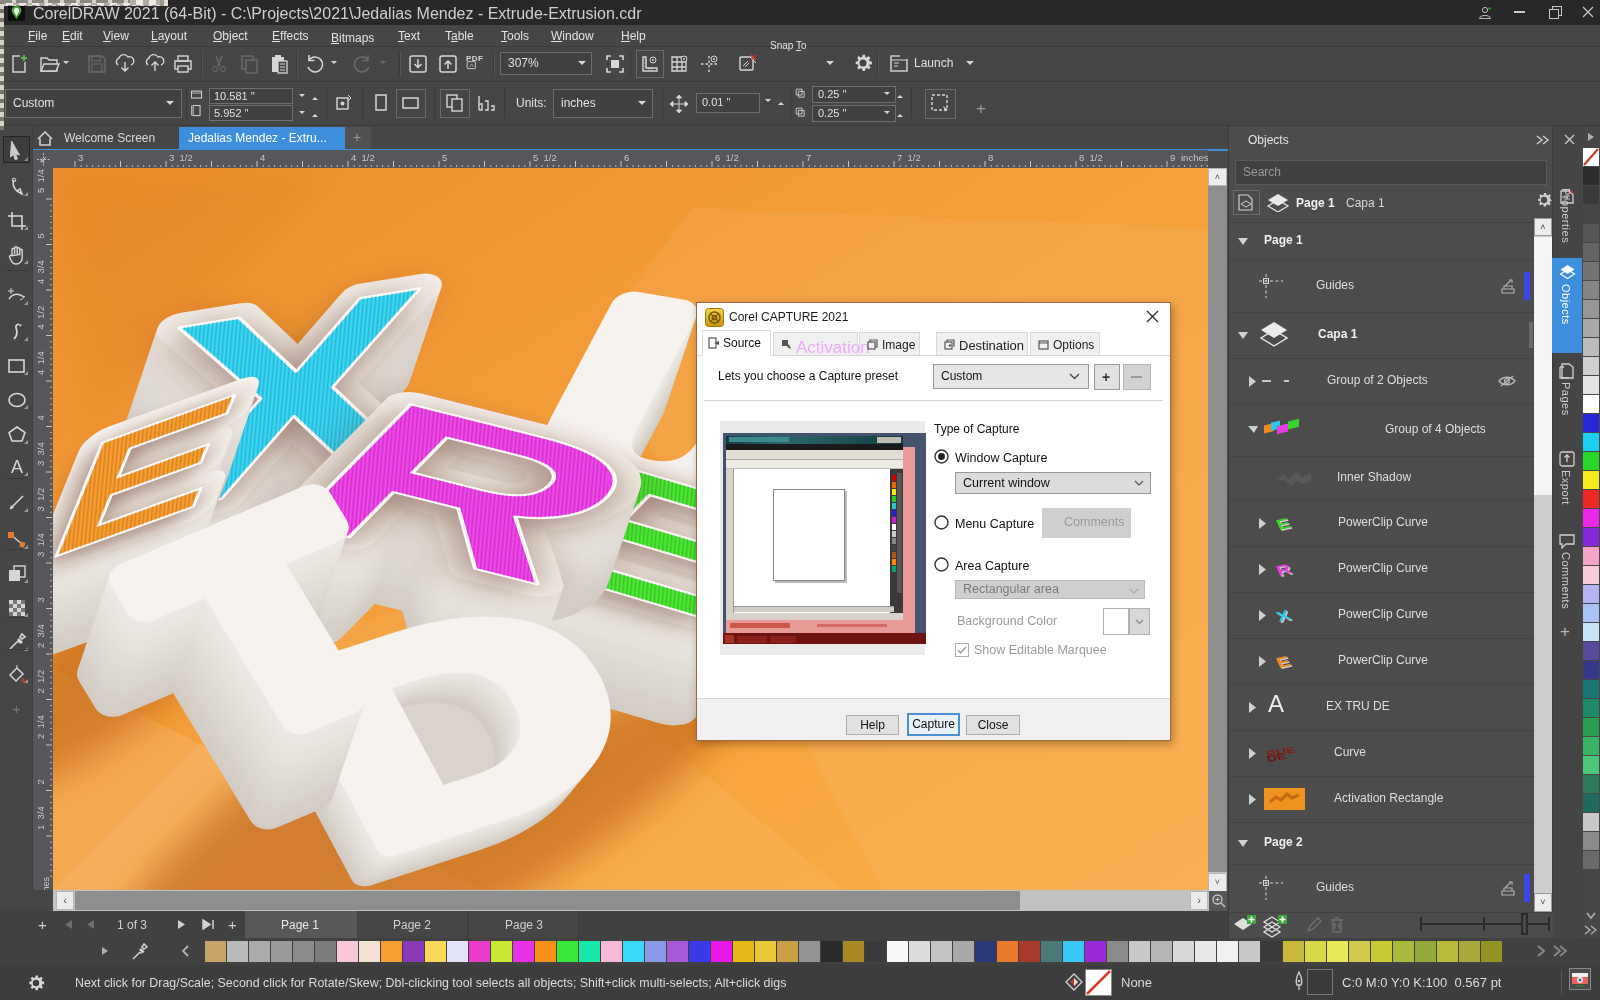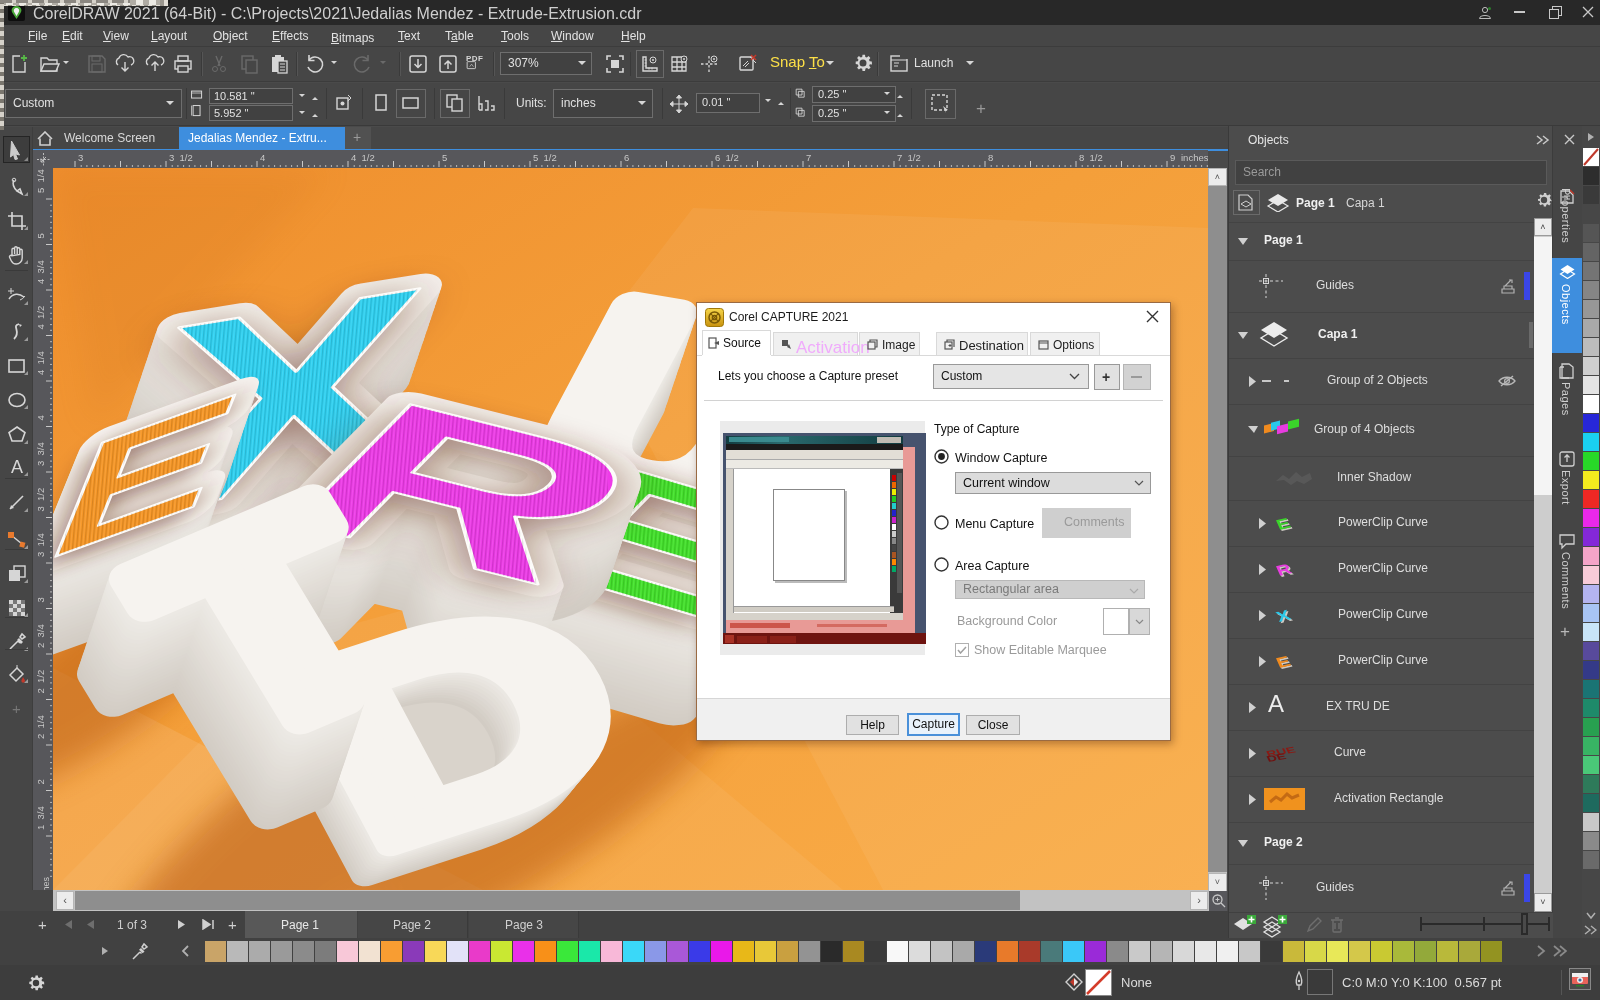--- a/index.html
+++ b/index.html
@@ -139,21 +139,21 @@
       <path d="M11 3v16M3 11h16" stroke="#d6d6d6" stroke-dasharray="2.5 2" fill="none" stroke-width="1.3"></path>
       <circle cx="16" cy="6" r="3" fill="#464646" stroke="#d6d6d6"></circle>
       <circle cx="16" cy="6" r="1" fill="#d6d6d6"></circle>
     </svg>
 <svg class="abs" style="left:737px;top:53px;opacity:1.0" width="22" height="22" viewBox="0 0 22 22">
       <rect x="3" y="4" width="13" height="13" rx="1" fill="none" stroke="#d6d6d6" stroke-width="1.4"></rect>
       <path d="M6 13 l5-5 M8 14l4-4" stroke="#d6d6d6"></path>
       <path d="M13 4 L19 10" stroke="#d6d6d6"></path>
       <path d="M14 2l5 5M19 2l-5 5" stroke="#c0392b" stroke-width="1.6"></path>
     </svg>
-<div style="position:absolute;left:770px;top:53px;font-size:15px;color:#fde047">Snap <span style="text-decoration:underline">T</span>o</div>
+<div style="position:absolute;left:770px;top:40px;font-size:10px;color:#e5e5e5">Snap <span style="text-decoration:underline">T</span>o</div>
 <div style="position:absolute;left:826px;top:61px;width:0;height:0;border:4px solid transparent;border-top-color:#d6d6d6"></div>
 <svg class="abs" style="left:851px;top:51px" width="24" height="24" viewBox="0 0 24 24">
       <path fill="#d6d6d6" d="M12 8.5a3.5 3.5 0 1 0 0 7 3.5 3.5 0 0 0 0-7zm9 5-2.2-.3a6.8 6.8 0 0 1-.6 1.5l1.4 1.8-1.8 1.8-1.8-1.4a6.8 6.8 0 0 1-1.5.6L14 20h-2.5l-.3-2.2a6.8 6.8 0 0 1-1.5-.6l-1.8 1.4-1.8-1.8 1.4-1.8a6.8 6.8 0 0 1-.6-1.5L4.7 13v-2.5l2.2-.3a6.8 6.8 0 0 1 .6-1.5L6.1 6.9l1.8-1.8 1.8 1.4a6.8 6.8 0 0 1 1.5-.6l.3-2.2H14l.3 2.2a6.8 6.8 0 0 1 1.5.6l1.8-1.4 1.8 1.8-1.4 1.8a6.8 6.8 0 0 1 .6 1.5l2.2.3z"></path>
       <path fill="#d6d6d6" d="M12 9.8a2.7 2.7 0 1 1 0 5.4 2.7 2.7 0 0 1 0-5.4z" fill-opacity="0"></path>
       <circle cx="12" cy="12" r="2.6" fill="#464646"></circle>
     </svg>
 <div style="position:absolute;left:877px;top:52px;width:1px;height:24px;background:#3a3a3a"></div>
 <div style="position:absolute;left:878px;top:52px;width:1px;height:24px;background:#555"></div>
 <svg class="abs" style="left:888px;top:53px;opacity:1.0" width="22" height="22" viewBox="0 0 22 22">
       <rect x="3" y="3" width="16" height="15" fill="none" stroke="#d6d6d6" stroke-width="1.4"></rect>
@@ -1422,20 +1422,21 @@
       <path d="M3 1l6 5-6 5" fill="none" stroke="#8a8a8a" stroke-width="1.8"></path>
     </svg>
 <svg class="abs" style="left:1552px;top:945px" width="15" height="12" viewBox="0 0 15 12">
       <path d="M2 1l6 5-6 5M8 1l6 5-6 5" fill="none" stroke="#8a8a8a" stroke-width="1.8"></path>
     </svg>
 <div style="position:absolute;left:0;top:965px;width:1600px;height:35px;background:#3d3d3d"></div>
 <svg class="abs" style="left:25px;top:972px" width="22" height="22" viewBox="0 0 24 24">
       <path fill="#d6d6d6" d="M12 8.5a3.5 3.5 0 1 0 0 7 3.5 3.5 0 0 0 0-7zm9 5-2.2-.3a6.8 6.8 0 0 1-.6 1.5l1.4 1.8-1.8 1.8-1.8-1.4a6.8 6.8 0 0 1-1.5.6L14 20h-2.5l-.3-2.2a6.8 6.8 0 0 1-1.5-.6l-1.8 1.4-1.8-1.8 1.4-1.8a6.8 6.8 0 0 1-.6-1.5L4.7 13v-2.5l2.2-.3a6.8 6.8 0 0 1 .6-1.5L6.1 6.9l1.8-1.8 1.8 1.4a6.8 6.8 0 0 1 1.5-.6l.3-2.2H14l.3 2.2a6.8 6.8 0 0 1 1.5.6l1.8-1.4 1.8 1.8-1.4 1.8a6.8 6.8 0 0 1 .6 1.5l2.2.3z"></path>
       <circle cx="12" cy="12" r="2.6" fill="#3d3d3d"></circle>
     </svg>
+<div style="position:absolute;left:75px;top:976px;font-size:12.4px;color:#dcdcdc">Next click for Drag/Scale; Second click for Rotate/Skew; Dbl-clicking tool selects all objects; Shift+click multi-selects; Alt+click digs</div>
 <svg class="abs" style="left:1064px;top:972px" width="20" height="20" viewBox="0 0 20 20">
       <path d="M10 2l8 8-8 8-8-8z" fill="none" stroke="#d0d0d0" stroke-width="1.4"></path>
       <path d="M10 6l4 4-4 4-4-4z" fill="#c0392b"></path>
       <path d="M10 6l4 4-4 4z" fill="#e8e8e8"></path>
     </svg>
 <div style="position:absolute;left:1085px;top:969px;width:27px;height:27px;background:#fff;border:1px solid #888"></div>
 <svg class="abs" style="left:1085px;top:969px" width="27" height="27" viewBox="0 0 27 27">
       <path d="M25 2 2 25" stroke="#d43c2a" stroke-width="2.5"></path>
     </svg>
 <div style="position:absolute;left:1121px;top:975px;font-size:13px;color:#dcdcdc">None</div>
@@ -1515,21 +1516,21 @@
       <path d="M1 0l7 5.5L1 11z" fill="#d0d0d0"></path>
     </svg>
 <div class="abs" style="left:1262px;top:380px;width:9px;height:2px;background:#c8c8c8"></div>
 <div class="abs" style="left:1284px;top:380px;width:5px;height:2px;background:#c8c8c8"></div>
 <svg class="abs" style="left:1497px;top:373px" width="20" height="16" viewBox="0 0 20 16">
       <path d="M2 8 C6 3 14 3 18 8 C14 13 6 13 2 8z" fill="none" stroke="#b8b8b8" stroke-width="1.3"></path>
       <circle cx="10" cy="8" r="2.4" fill="none" stroke="#b8b8b8" stroke-width="1.2"></circle>
       <path d="M4 13 L16 3" stroke="#b8b8b8" stroke-width="1.4"></path>
     </svg>
 <div class="abs" style="left:1229px;top:404px;width:305px;height:1px;background:#434343"></div>
-<div class="abs" style="left:1314px;top:422px;font-size:12px;font-weight:normal;color:#dedede">Group of 4 Objects</div>
+<div class="abs" style="left:1385px;top:422px;font-size:12px;font-weight:normal;color:#dedede">Group of 4 Objects</div>
 <svg class="abs" style="left:1248px;top:425px" width="10" height="9" viewBox="0 0 10 9">
       <path d="M0 1h10L6 8z" fill="#d0d0d0"></path>
     </svg>
 <svg class="abs" style="left:1262px;top:418px" width="42" height="24" viewBox="0 0 42 24">
 <g transform="skewY(-14)">
         <rect x="2" y="8" width="10" height="8" fill="#f08a1e"></rect>
         <rect x="9" y="5" width="9" height="8" fill="#2ac8ea" transform="translate(0 2)"></rect>
         <rect x="15" y="12" width="11" height="8" fill="#e83ce0"></rect>
         <rect x="26" y="10" width="11" height="8" fill="#3ad42a"></rect>
       </g>

